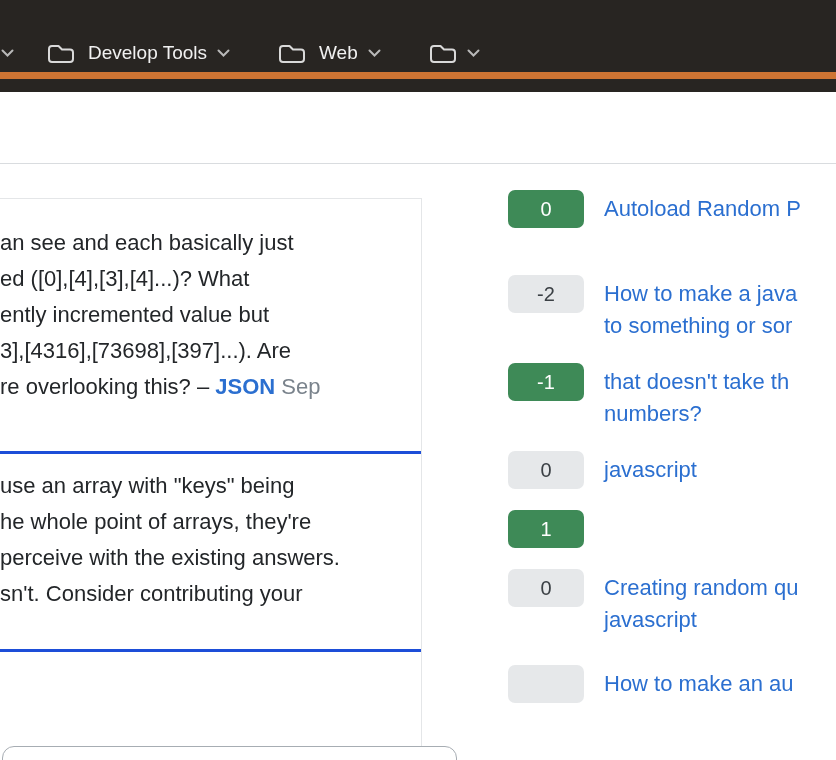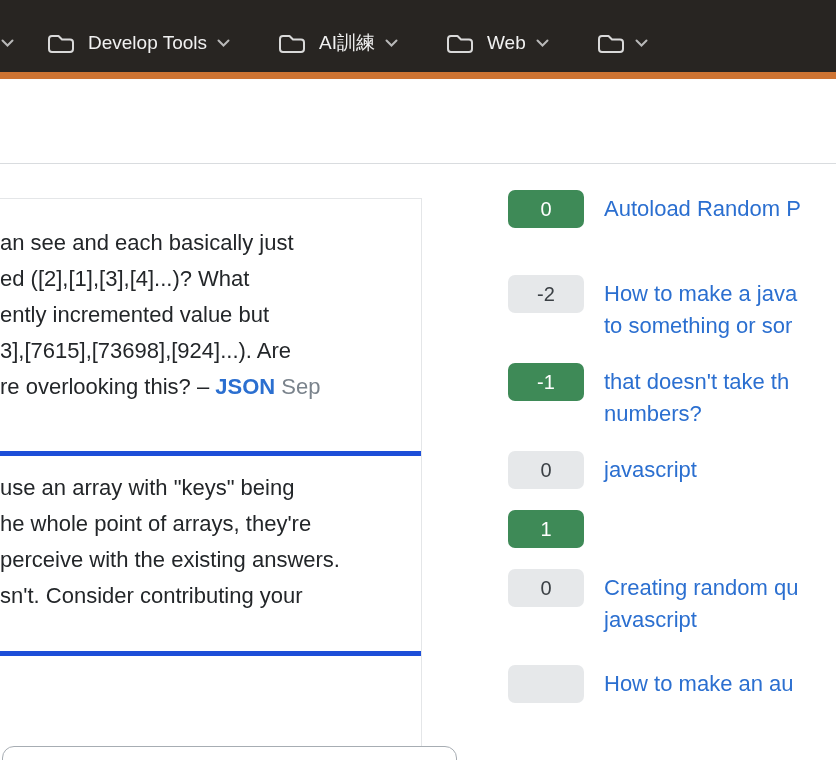--- a/index.html
+++ b/index.html
@@ -11,21 +11,21 @@
   html,body{width:836px;height:760px;}
   body{
     position:relative;
     overflow:hidden;
     background:#ffffff;
     font-family:"Liberation Sans","DejaVu Sans",sans-serif;
   }
 
   
   .topbar{
-    position:absolute;left:0;top:0;width:836px;height:72px;
+    position:absolute;left:0;top:0;width:836px;height:92px;
     background:#282522;
     display:flex;align-items:center;
     padding-top:14px;
     overflow:hidden;
   }
   .lead-chevron{display:inline-flex;margin-left:1px;margin-right:33px;}
   .bm-item{display:flex;align-items:center;margin-right:48px;cursor:default;flex:0 0 auto;}
   .bm-icon{display:inline-flex;margin-right:13px;}
   .bm-label{color:#f1f1f1;font-size:19px;white-space:nowrap;}
   .bm-label:empty{margin-right:-13px;}
@@ -41,21 +41,21 @@
     background:#d9dcdf;
   }
 
   
   .comments{
     position:absolute;left:0;top:198px;width:421px;
     border-top:1px solid #e4e6e8;
     overflow:hidden;
   }
   .comment{
-    border-bottom:5px solid #1d4ed8;
+    border-bottom:3px solid #1d4ed8;
     padding:26px 0 46px;
     color:#232629;
     font-size:22px;line-height:36px;
   }
   .comment:nth-child(2){padding:14px 0 37px;}
   .comment .cline{white-space:nowrap;}
   .comment a{color:var(--link);text-decoration:none;cursor:pointer;font-weight:bold;}
   .comment .time{color:#7a838c;}
 
   .vertical-divider{
@@ -102,74 +102,61 @@
           </svg>
     </span>
     <span class="bm-label">Develop Tools</span>
     <span class="bm-chevron">
       <svg width="13" height="9" viewBox="0 0 13 9">
             <path d="M1.5 1.5 L6.5 6.5 L11.5 1.5" stroke="#b9b9b9" stroke-width="2" fill="none" stroke-linecap="round"></path>
           </svg>
     </span>
   </span>
 
+
   <span class="bm-item">
     <span class="bm-icon">
       <svg width="28" height="24" viewBox="0 0 28 24">
             <path d="M2 8 a3 3 0 0 1 3 -3 h6.5 l3.5 3.5 H23 a3 3 0 0 1 3 3 V18 a3 3 0 0 1 -3 3 H5 a3 3 0 0 1 -3 -3 Z" stroke="#d9d9d9" stroke-width="2" fill="none" stroke-linejoin="round"></path>
           </svg>
     </span>
-    <span class="bm-label">AI訓練</span>
+    <span class="bm-label">Web</span>
     <span class="bm-chevron">
       <svg width="13" height="9" viewBox="0 0 13 9">
             <path d="M1.5 1.5 L6.5 6.5 L11.5 1.5" stroke="#b9b9b9" stroke-width="2" fill="none" stroke-linecap="round"></path>
           </svg>
     </span>
   </span>
+
 
   <span class="bm-item">
     <span class="bm-icon">
       <svg width="28" height="24" viewBox="0 0 28 24">
             <path d="M2 8 a3 3 0 0 1 3 -3 h6.5 l3.5 3.5 H23 a3 3 0 0 1 3 3 V18 a3 3 0 0 1 -3 3 H5 a3 3 0 0 1 -3 -3 Z" stroke="#d9d9d9" stroke-width="2" fill="none" stroke-linejoin="round"></path>
           </svg>
     </span>
-    <span class="bm-label">Web</span>
-    <span class="bm-chevron">
-      <svg width="13" height="9" viewBox="0 0 13 9">
-            <path d="M1.5 1.5 L6.5 6.5 L11.5 1.5" stroke="#b9b9b9" stroke-width="2" fill="none" stroke-linecap="round"></path>
-          </svg>
-    </span>
-  </span>
-
-
-  <span class="bm-item">
-    <span class="bm-icon">
-      <svg width="28" height="24" viewBox="0 0 28 24">
-            <path d="M2 8 a3 3 0 0 1 3 -3 h6.5 l3.5 3.5 H23 a3 3 0 0 1 3 3 V18 a3 3 0 0 1 -3 3 H5 a3 3 0 0 1 -3 -3 Z" stroke="#d9d9d9" stroke-width="2" fill="none" stroke-linejoin="round"></path>
-          </svg>
-    </span>
     <span class="bm-label"></span>
     <span class="bm-chevron">
       <svg width="13" height="9" viewBox="0 0 13 9">
             <path d="M1.5 1.5 L6.5 6.5 L11.5 1.5" stroke="#b9b9b9" stroke-width="2" fill="none" stroke-linecap="round"></path>
           </svg>
     </span>
   </span>
 </span>
 </div>
 
 <div class="accent-strip"></div>
 <div class="header-divider"></div>
 
 <div class="comments" id="comments-holder">
     <div class="comment">
       <div class="cline">an see and each basically just</div>
-      <div class="cline">ed ([2],[1],[3],[4]...)? What</div>
+      <div class="cline">ed ([0],[4],[3],[4]...)? What</div>
       <div class="cline">ently incremented value but</div>
-      <div class="cline">3],[7615],[73698],[924]...). Are</div>
+      <div class="cline">3],[4316],[73698],[397]...). Are</div>
       <div class="cline"><span>re overlooking this? – </span><a>JSON</a><span class="time"> Sep</span></div>
     </div>
     <div class="comment">
       <div class="cline">use an array with "keys" being</div>
       <div class="cline">he whole point of arrays, they're</div>
       <div class="cline">perceive with the existing answers.</div>
       <div class="cline">sn't. Consider contributing your</div>
     </div>
   </div>
 <div class="vertical-divider"></div>

